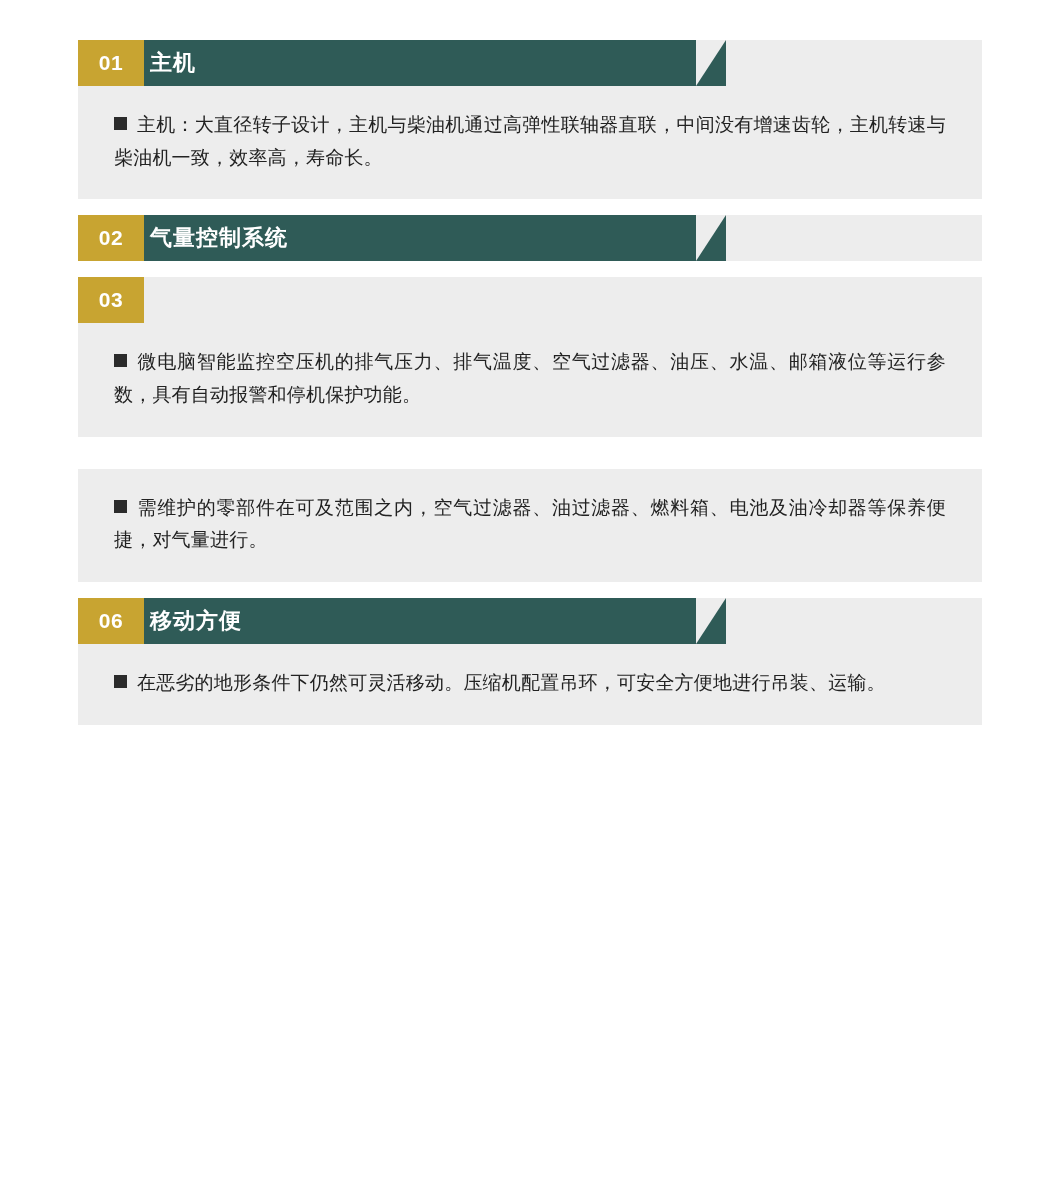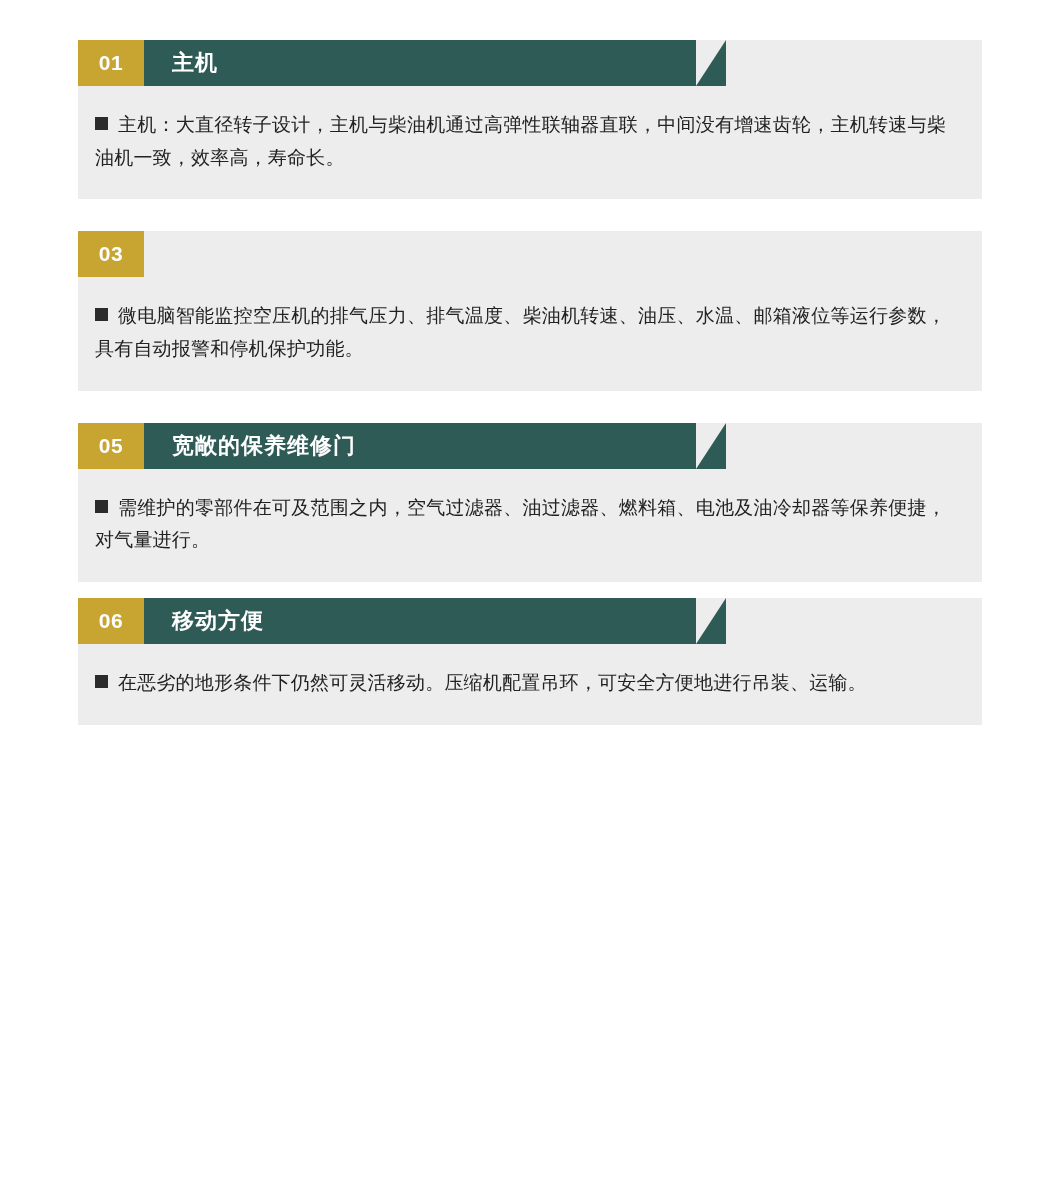--- a/index.html
+++ b/index.html
@@ -59,21 +59,21 @@
     justify-content: center;
     font-family: "Liberation Sans", sans-serif;
   }
 
   .title-bar {
     flex: 1;
     background: #2f5b57;
     color: #ffffff;
     display: flex;
     align-items: center;
-    padding-left: 28px;
+    padding-left: 6px;
     font-size: 22px;
     font-weight: bold;
     letter-spacing: 1px;
     position: relative;
     font-family: "DejaVu Sans", "Liberation Sans", sans-serif;
   }
 
   
   .title-bar::after {
     content: "";
@@ -81,21 +81,21 @@
     right: -30px;
     top: 0;
     width: 0;
     height: 0;
     border-style: solid;
     border-width: 0 0 46px 30px;
     border-color: transparent transparent #2f5b57 transparent;
   }
 
   .sec-body {
-    padding: 22px 36px 26px 17px;
+    padding: 22px 36px 26px 36px;
     color: #222222;
     font-size: 19px;
     line-height: 1.72;
     font-family: "DejaVu Sans", "Liberation Sans", sans-serif;
     letter-spacing: 0.2px;
   }
 
   .bullet {
     display: inline-block;
     width: 13px;
@@ -127,43 +127,43 @@
         <div class="title-bar">主机</div>
       </div>
       <div class="sec-body">
         <p><span class="bullet"></span><span>主机：大直径转子设计，主机与柴油机通过高弹性联轴器直联，中间没有增速齿轮，主机转速与柴油机一致，效率高，寿命长。</span></p>
       </div>
     </div>
 
     <div class="spacer"></div>
 
     <div class="section">
+      <div class="sec-header">
+        <div class="num-chip">02</div>
+        <div class="title-bar">气量控制系统</div>
+      </div>
     </div>
 
     <div class="spacer"></div>
 
     <div class="section">
       <div class="sec-header">
         <div class="num-chip">03</div>
       </div>
       <div class="sec-body">
-        <p><span class="bullet"></span><span>微电脑智能监控空压机的排气压力、排气温度、柴油机转速、油压、水温、邮箱液位等运行参数，具有自动报警和停机保护功能。</span></p>
+        <p><span class="bullet"></span><span>微电脑智能监控空压机的排气压力、排气温度、空气过滤器、油压、水温、邮箱液位等运行参数，具有自动报警和停机保护功能。</span></p>
       </div>
     </div>
 
     <div class="spacer"></div>
 
 
     <div class="spacer"></div>
 
     <div class="section">
-      <div class="sec-header">
-        <div class="num-chip">05</div>
-        <div class="title-bar">宽敞的保养维修门</div>
-      </div>
       <div class="sec-body">
         <p><span class="bullet"></span><span>需维护的零部件在可及范围之内，空气过滤器、油过滤器、燃料箱、电池及油冷却器等保养便捷，对气量进行。</span></p>
       </div>
     </div>
 
     <div class="spacer"></div>
 
     <div class="section">
       <div class="sec-header">
         <div class="num-chip">06</div>

